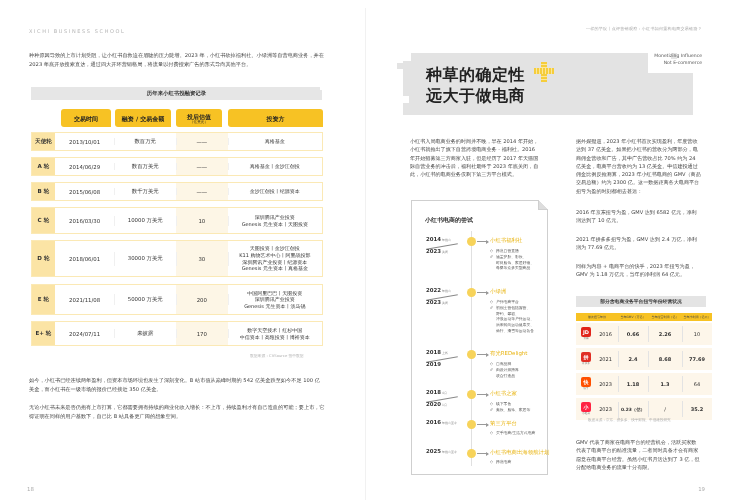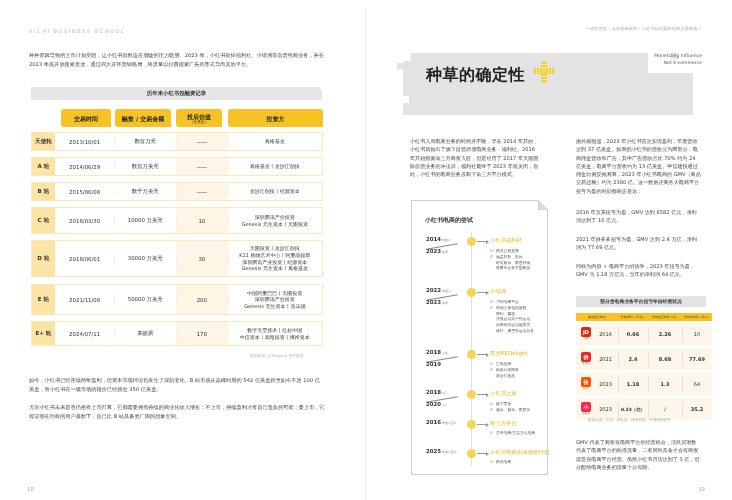--- a/index.html
+++ b/index.html
@@ -187,20 +187,21 @@
 
     <div class="hero-bg"></div>
     <div class="hero-cut1"></div>
     <div class="hero-cut2"></div>
     <div class="hero-bump"></div>
     <div class="hero-pix1"></div>
     <div class="hero-pix2"></div>
     <div class="hero-cut3"></div>
     <div class="hero-title">
       <div>种草的确定性</div>
+      <div>远大于做电商</div>
     </div>
     <div class="plus">
         <div class="v"></div>
         <div class="h"></div>
       </div>
     <div class="hero-sub">
       <div>Monetizing Influence</div>
       <div>Not E-commerce</div>
     </div>
 

